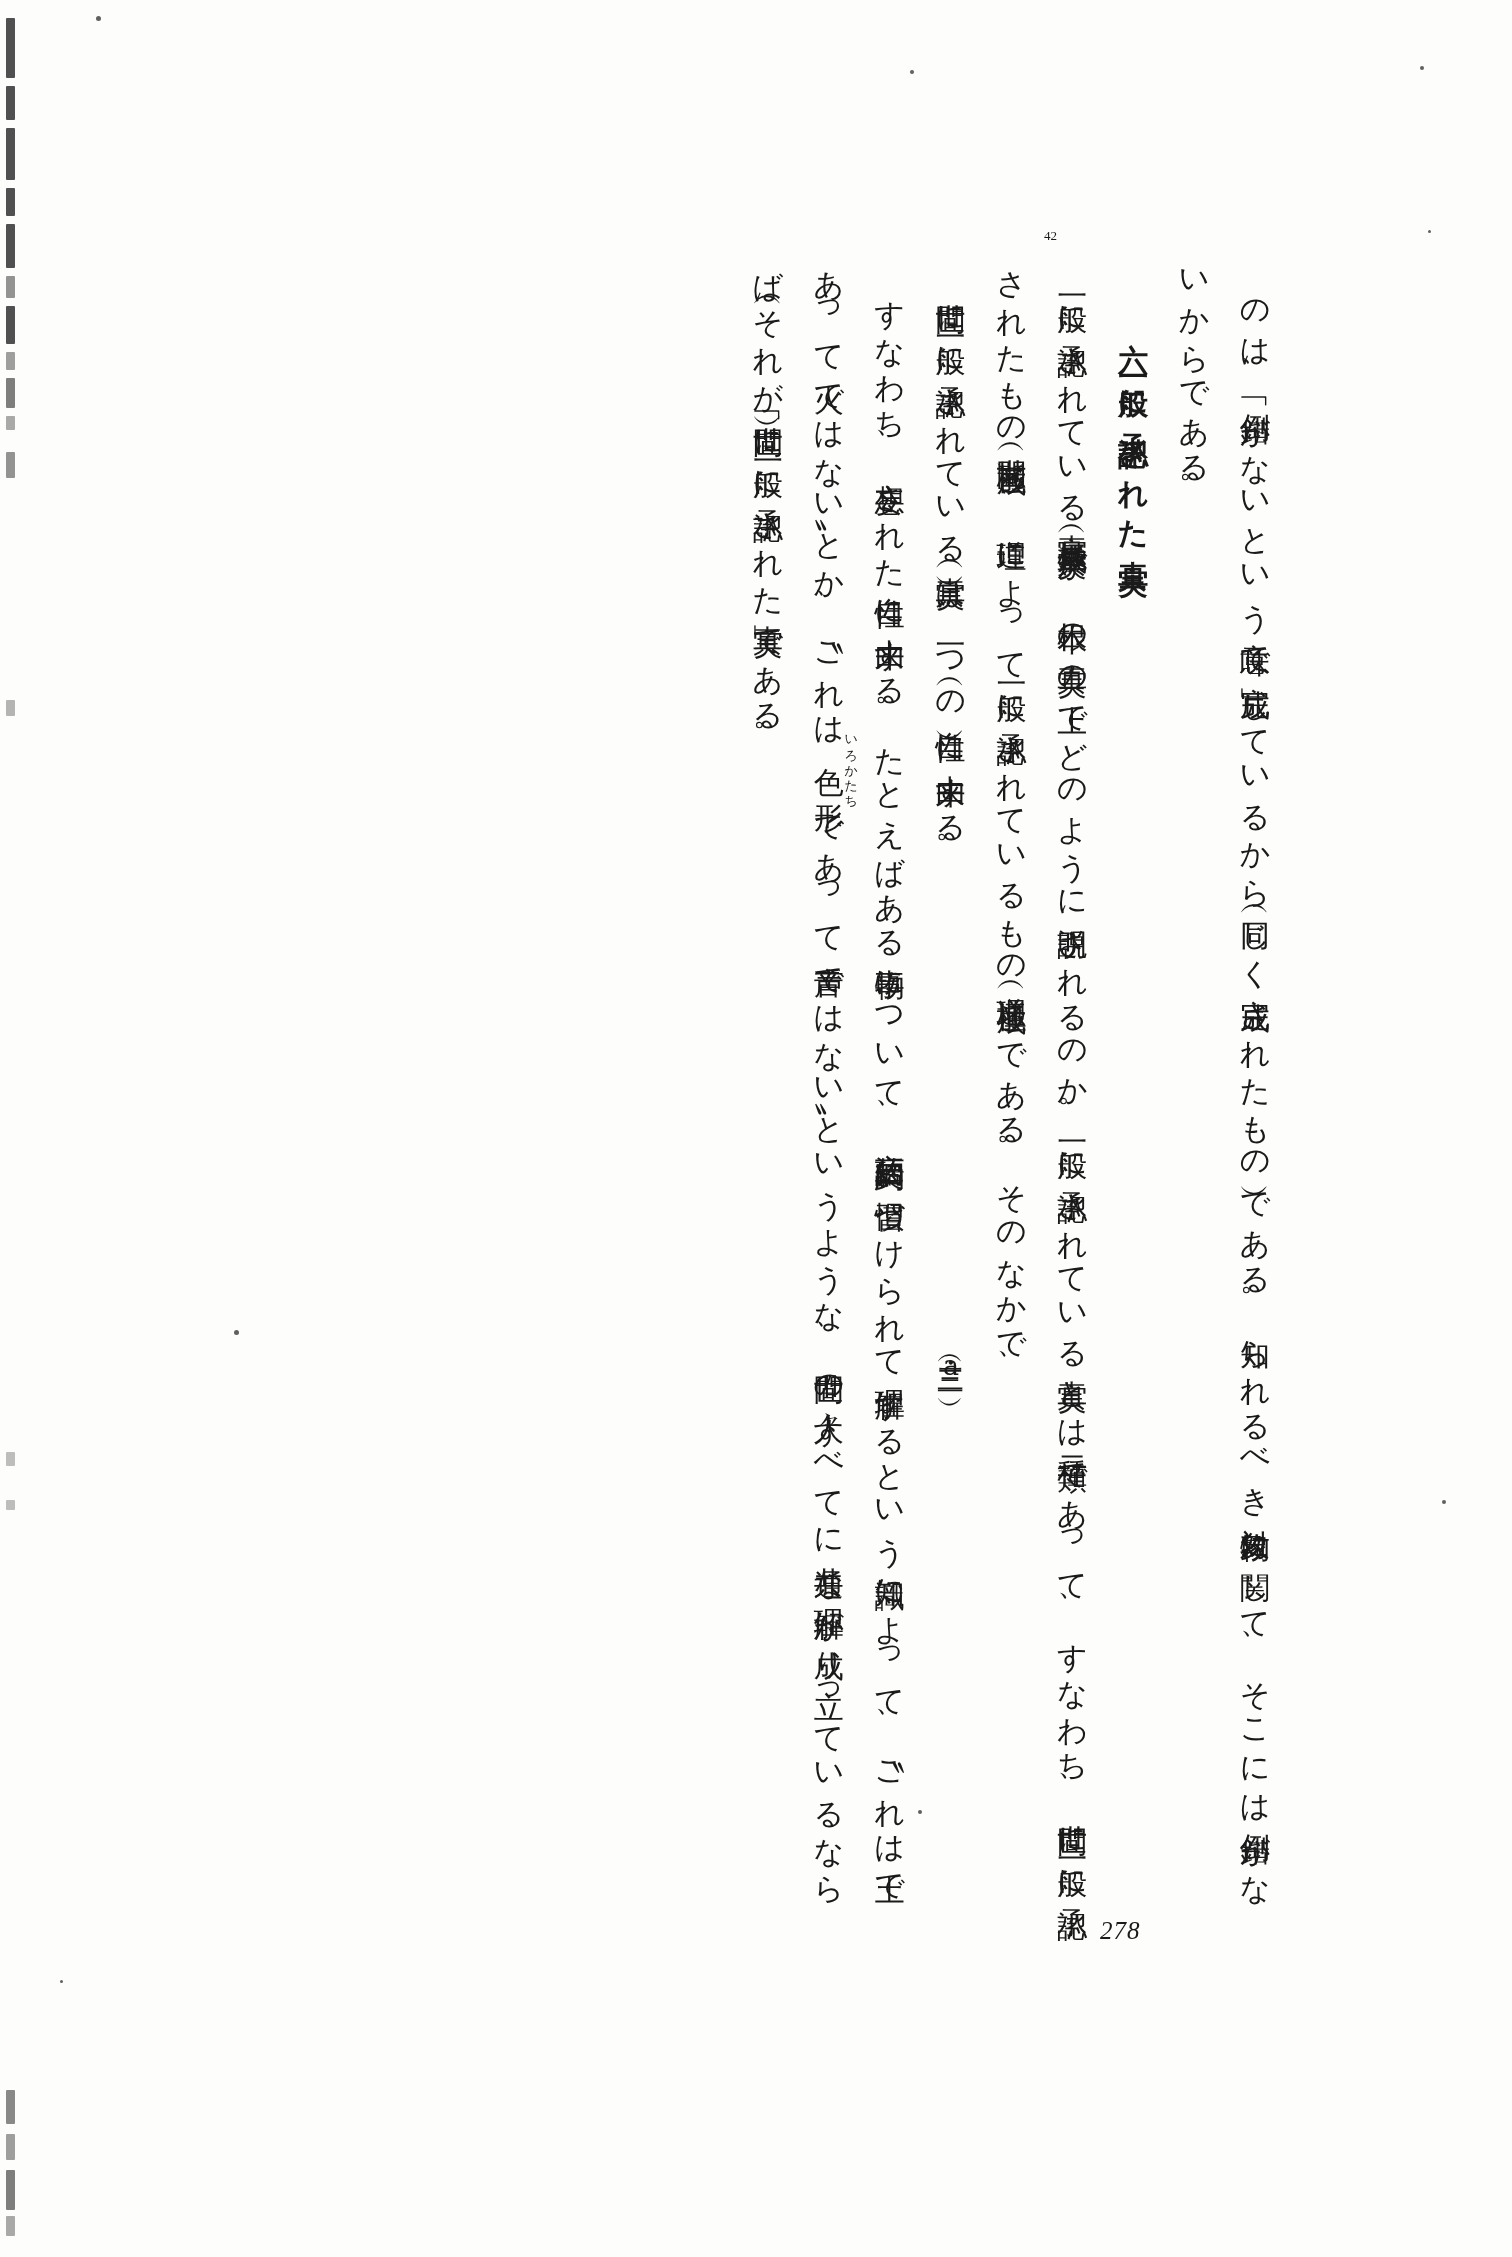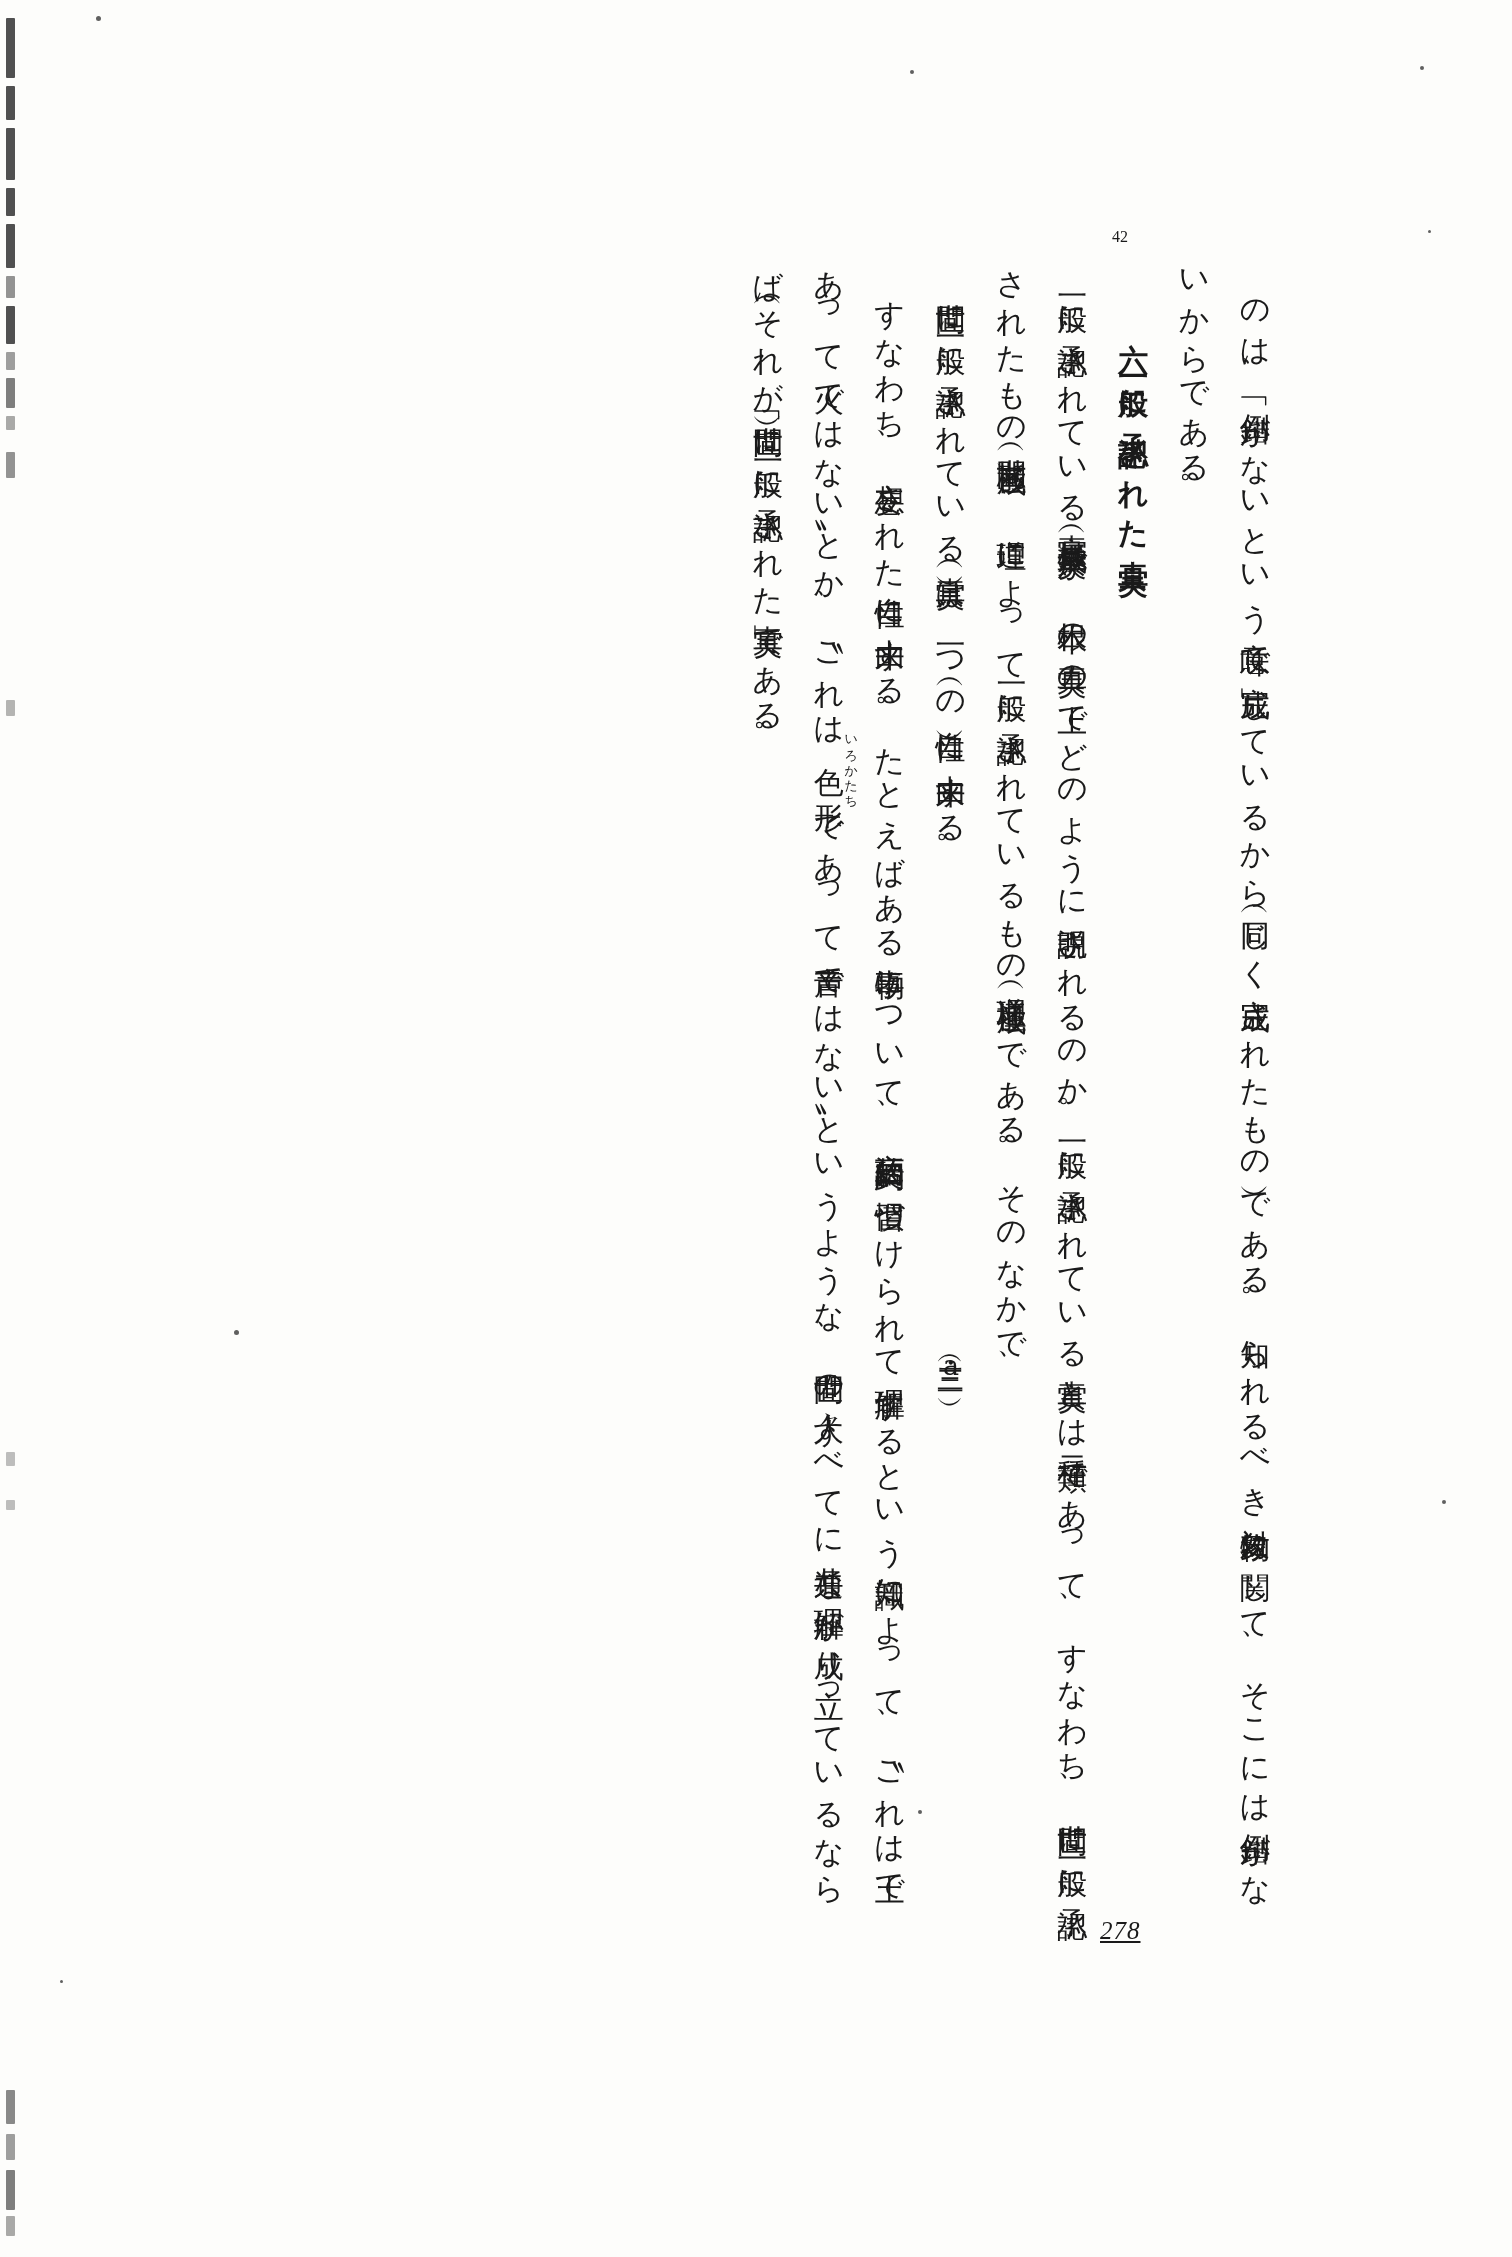--- a/index.html
+++ b/index.html
@@ -75,36 +75,35 @@
     letter-spacing: 5px;
     text-indent: 0;
     padding-top: 70px;
   }
   .heading .num { margin-right: 0; }
 
   
   .folio-top {
     position: absolute;
     top: 228px;
-    left: 1112px;
-    font-size: 16px;
+    left: 1044px;
+    font-size: 13px;
     font-family: "Liberation Serif", serif;
     letter-spacing: 0;
   }
 
   
   .folio-bottom {
     position: absolute;
     top: 1917px;
     left: 1100px;
     font-size: 25px;
     font-style: italic;
     font-family: "Liberation Serif", serif;
     letter-spacing: 1px;
-    text-decoration: underline;
   }
 
   
   .ref {
     display: inline-block;
     font-size: 27px;
     letter-spacing: 1px;
   }
 
   

